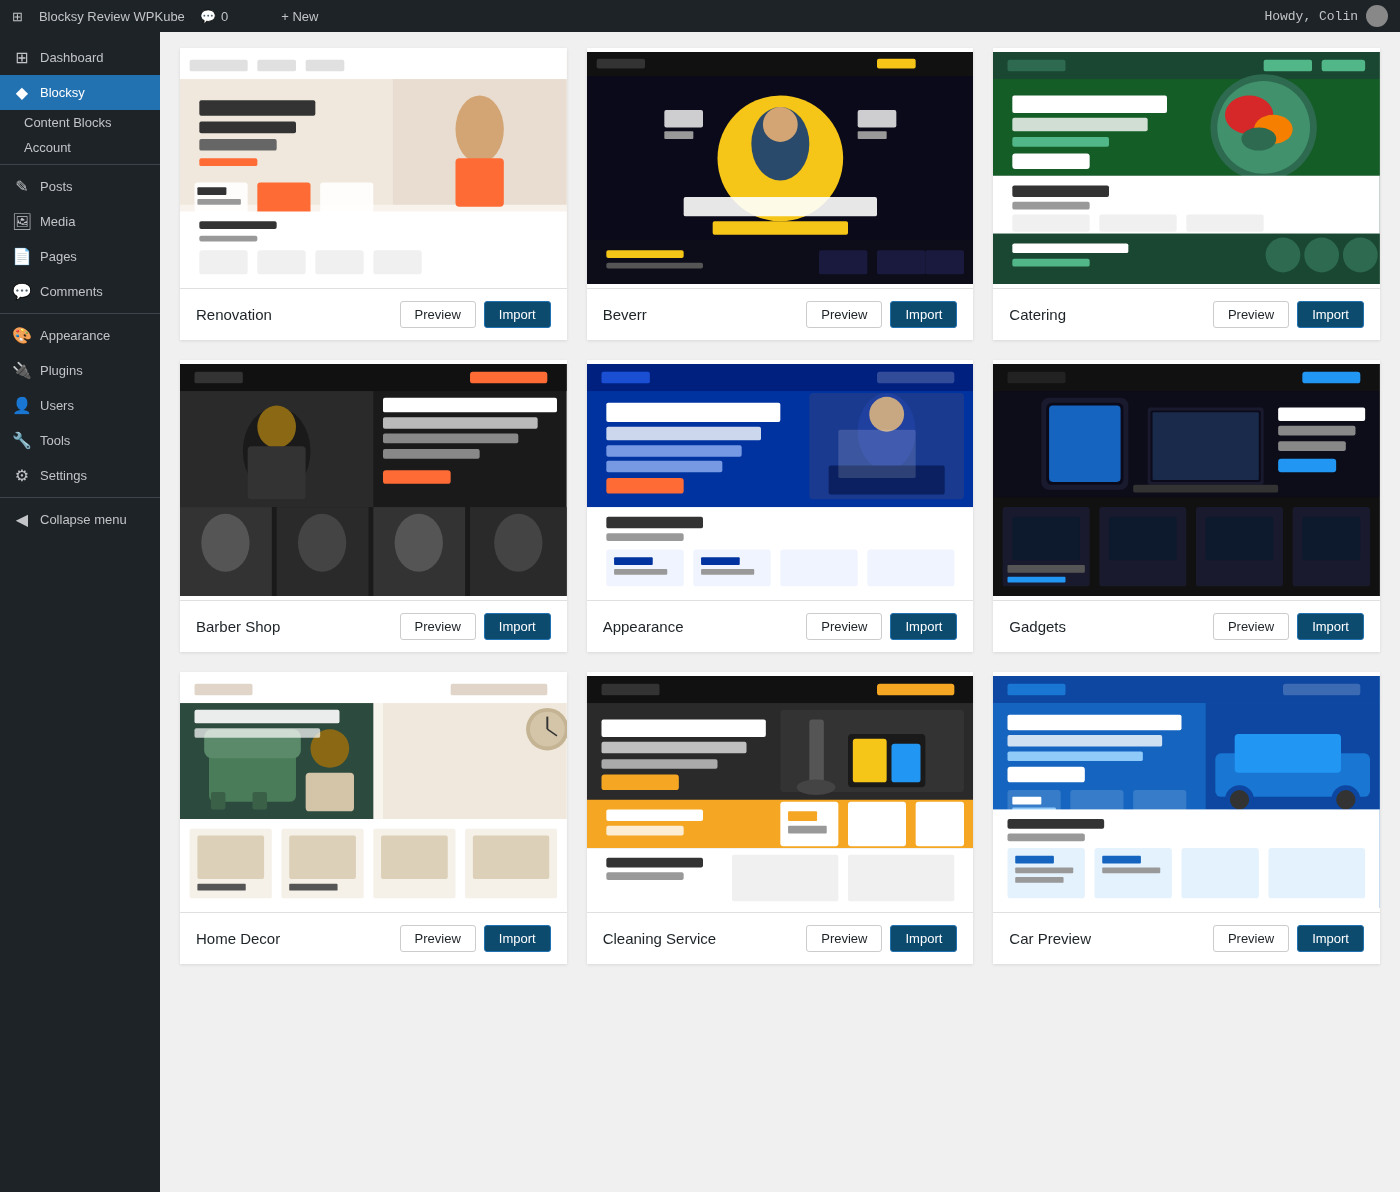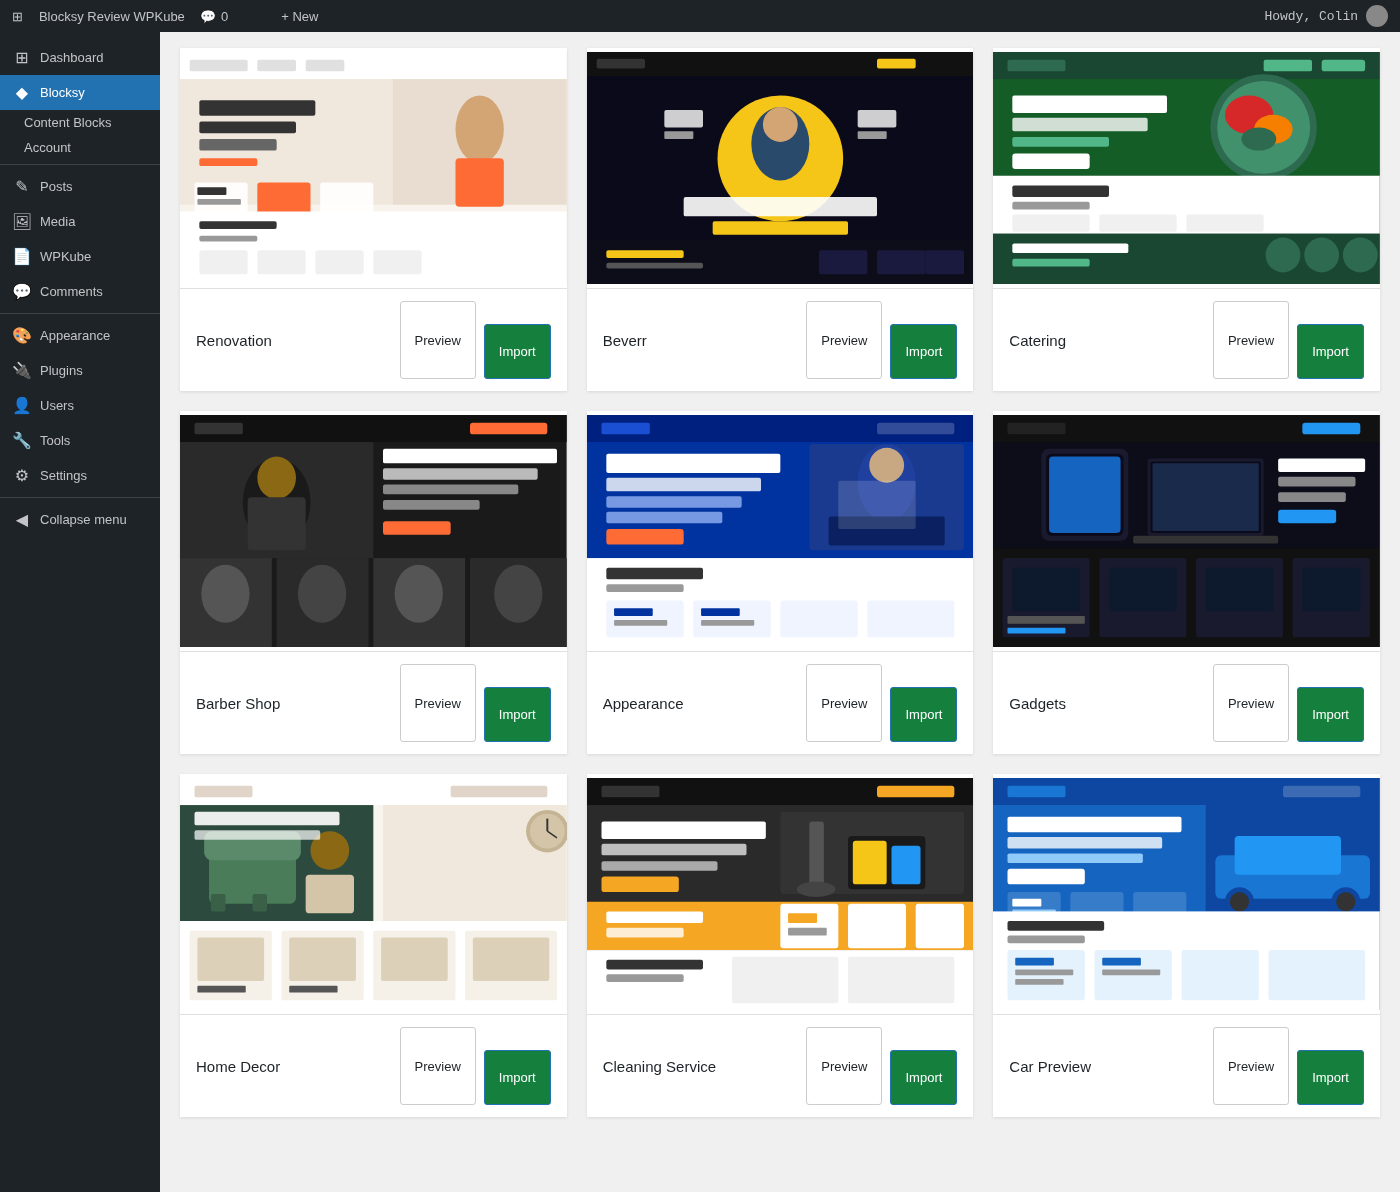--- a/index.html
+++ b/index.html
@@ -107,28 +107,27 @@
       padding: 5px 14px;
       border: 1px solid #ccc;
       background: #fff;
       color: #1d2327;
       border-radius: 3px;
       font-size: 13px;
       cursor: pointer;
     }
 
     .btn-import {
-      padding: 19px 14px;
+      padding: 5px 14px;
       border: 1px solid #2271b1;
-      background: #15803d;
+      background: #0c4a6e;
       color: #fff;
       border-radius: 3px;
       font-size: 13px;
       cursor: pointer;
-      margin-top: 23px;
     }
 
     
     .content-area::-webkit-scrollbar { width: 8px; }
     .content-area::-webkit-scrollbar-track { background: #f1f1f1; }
     .content-area::-webkit-scrollbar-thumb { background: #c1c1c1; border-radius: 4px; }
 
     
     .thumb-svg { width: 100%; height: 100%; }
   </style>
@@ -174,21 +173,21 @@
       <span>Posts</span>
     </div>
 
     <div class="sidebar-item">
       <span class="icon">🖼</span>
       <span>Media</span>
     </div>
 
     <div class="sidebar-item">
       <span class="icon">📄</span>
-      <span>WPKube</span>
+      <span>Pages</span>
     </div>
 
     <div class="sidebar-item">
       <span class="icon">💬</span>
       <span>Comments</span>
     </div>
 
     <hr class="sidebar-divider">
 
     <div class="sidebar-item">

